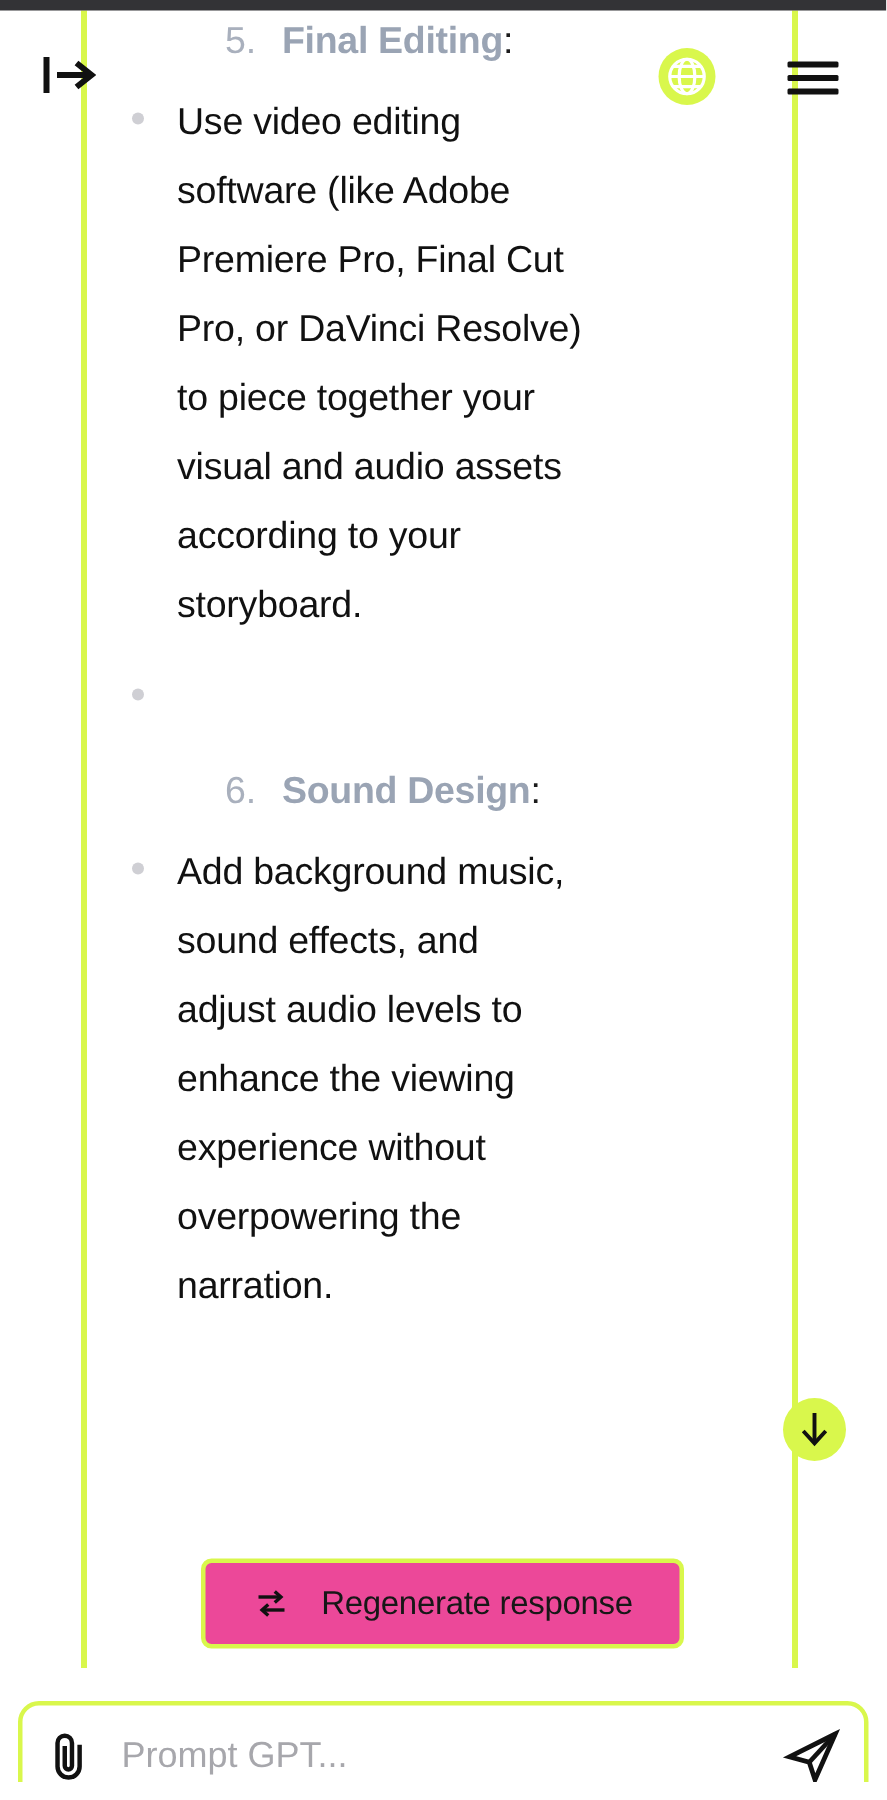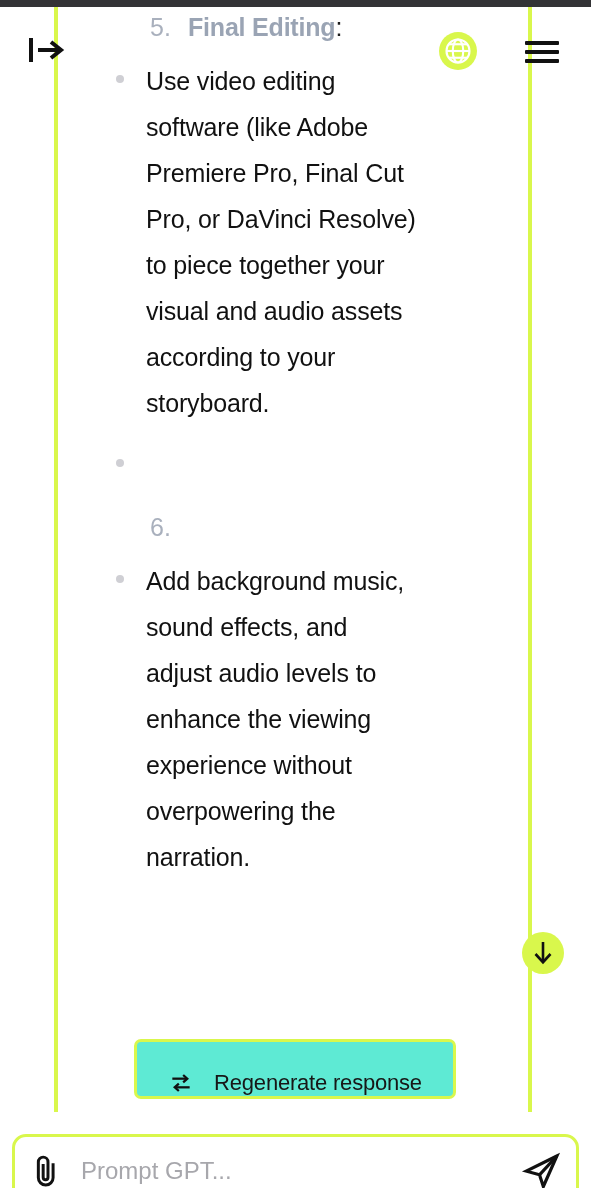--- a/index.html
+++ b/index.html
@@ -99,21 +99,21 @@
   .ol-colon {
     font-size: 25px;
     font-weight: 400;
     color: #1b1b1b;
   }
 
   
   .ul-item {
     display: flex;
     align-items: flex-start;
-    padding-left: 116px;
+    padding-left: 88px;
     margin-top: 16px;
   }
   .bullet-dot {
     width: 8px; height: 8px;
     border-radius: 50%;
     background: #cfcfd4;
     margin-right: 22px;
     margin-top: 17px;
     flex: 0 0 auto;
   }
@@ -141,25 +141,25 @@
     cursor: pointer;
   }
 
   
   .regenerate-btn {
     position: absolute;
     left: 134px;
     top: 1039px;
     width: 322px;
     height: 60px;
-    background: #5eead4;
+    background: #ec4899;
     border: 3px solid #d9f74c;
     border-radius: 7px;
     display: flex;
-    align-items: flex-end;
+    align-items: center;
     justify-content: center;
     gap: 20px;
     z-index: 28;
     cursor: pointer;
     font-family: "Liberation Sans", sans-serif;
   }
   .regenerate-label {
     font-size: 22px;
     color: #171717;
     letter-spacing: -0.2px;
@@ -234,20 +234,21 @@
         <span class="bullet-dot"></span>
         <span class="ul-text">Use video editing software (like Adobe Premiere Pro, Final Cut Pro, or DaVinci Resolve) to piece together your visual and audio assets according to your storyboard.</span>
       </div>
 
       <div class="ul-item">
         <span class="bullet-dot"></span>
       </div>
 
       <div class="ol-item" style="margin-top:46px">
         <span class="ol-num">6.</span>
+        <span><span class="ol-title">Sound Design</span><span class="ol-colon">:</span></span>
       </div>
 
       <div class="ul-item">
         <span class="bullet-dot"></span>
         <span class="ul-text">Add background music, sound effects, and adjust audio levels to enhance the viewing experience without overpowering the narration.</span>
       </div>
 
     </div>
   </div>
 

